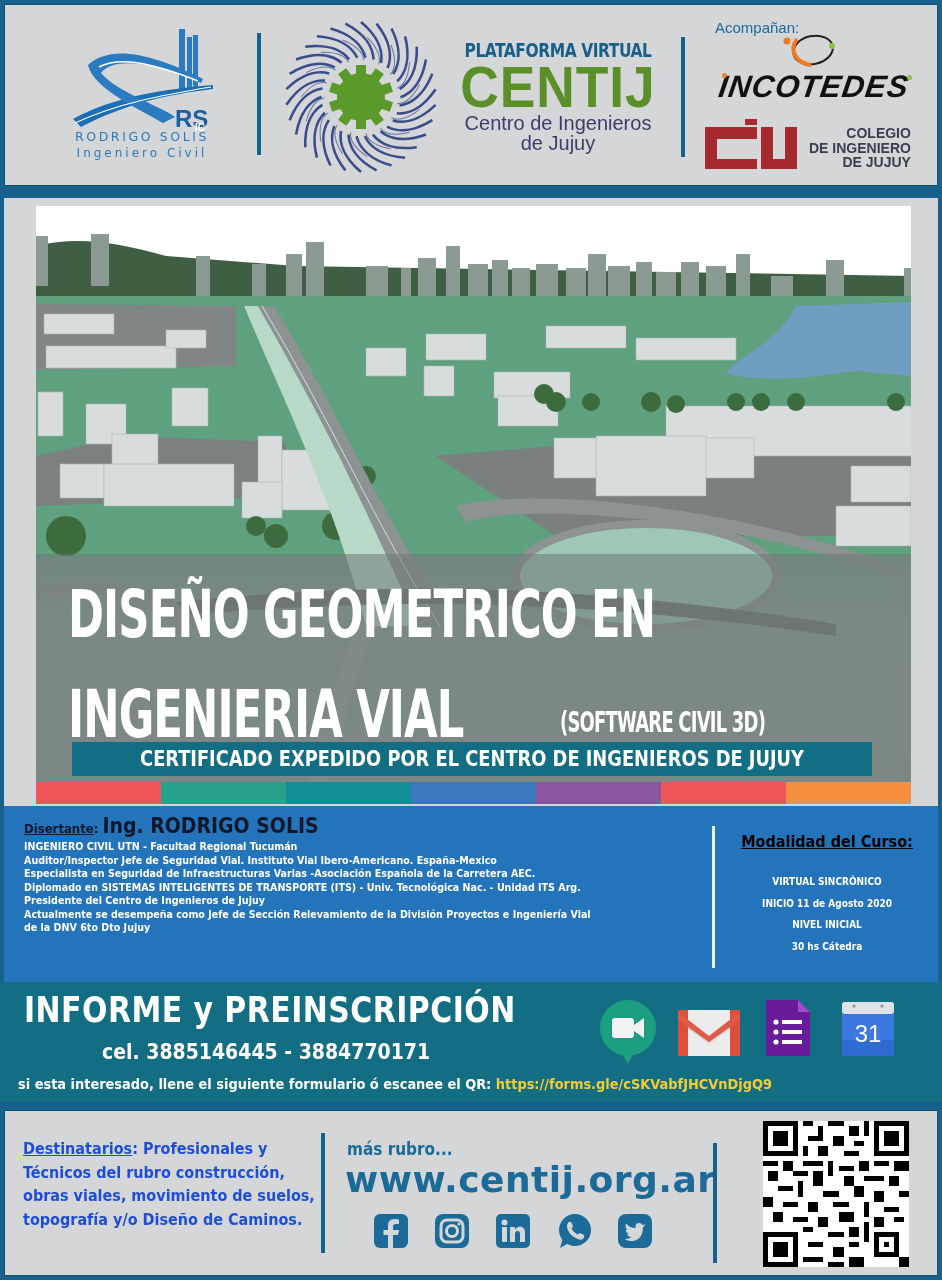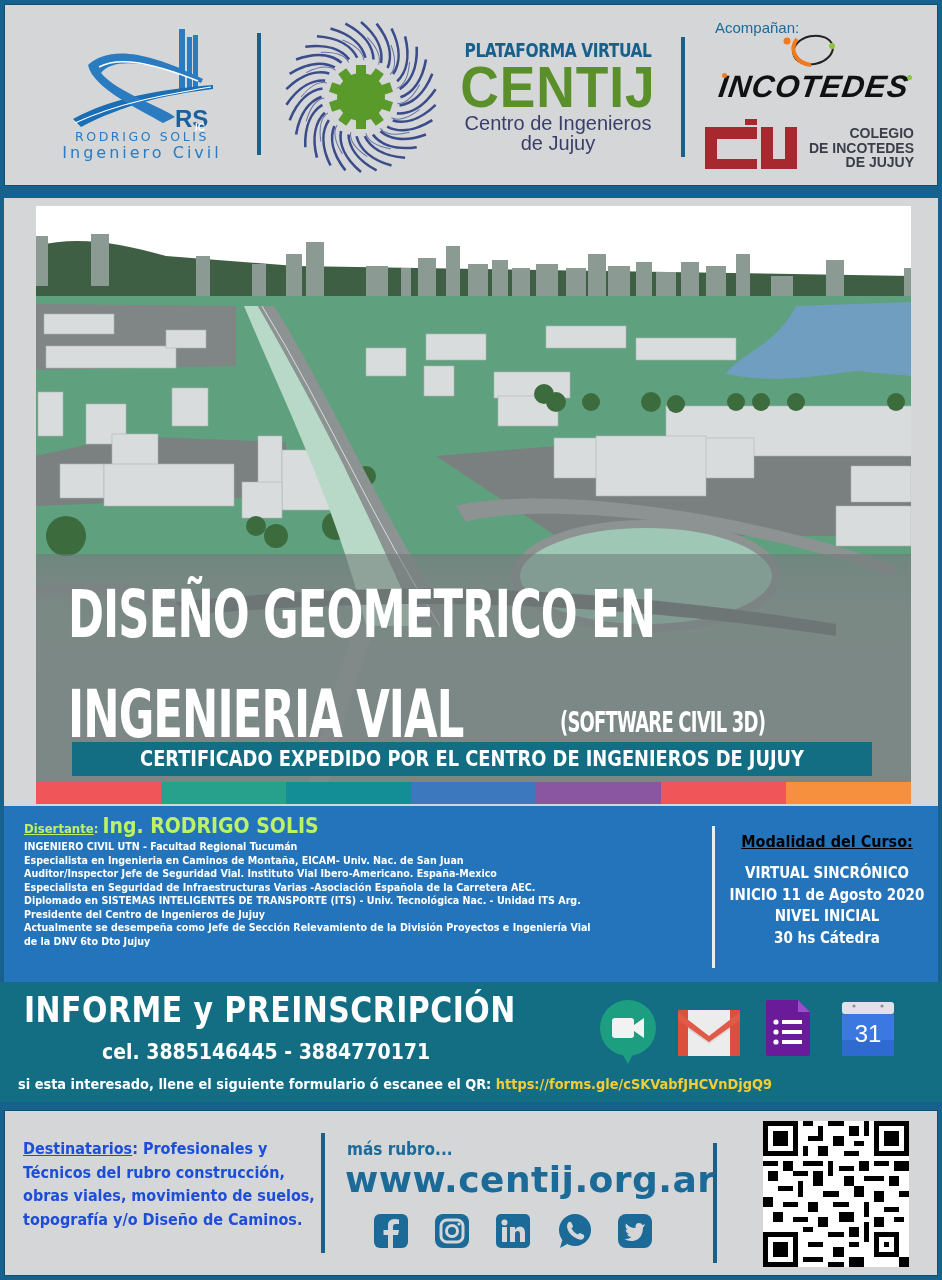--- a/index.html
+++ b/index.html
@@ -7,21 +7,21 @@
   body { font-family: "DejaVu Sans", sans-serif; position: relative; }
 
   
   .header {
     position: absolute; left: 4px; top: 4px; width: 934px; height: 182px;
     background: #d4d6d8; border: 1px solid #0f4f74;
   }
   .rs-logo { position: absolute; left: 58px; top: 22px; width: 160px; height: 140px; }
   .rs-name { position: absolute; left: 52px; top: 124px; width: 170px; text-align: center;
     color: #2a7bc0; font-family: "DejaVu Sans", sans-serif; font-size: 12.5px; letter-spacing: 2.6px; line-height: 16px; }
-  .rs-sub { top: 140px; letter-spacing: 3px; font-size: 16px; }
+  .rs-sub { top: 140px; letter-spacing: 3px; font-size: 12px; }
   .vdiv { position: absolute; width: 4px; background: #17628c; }
   .centij-emblem { position: absolute; left: 276px; top: 12px; width: 160px; height: 160px; }
   .centij-text { position: absolute; left: 438px; top: 34px; width: 230px; text-align: center; }
   .centij-plat { color: #185f8a; font-family: "DejaVu Sans Condensed","DejaVu Sans", sans-serif; font-weight: bold;
     font-size: 20px; letter-spacing: -0.5px; line-height: 22px; transform: scaleX(0.86); }
   .centij-big { color: #5a8f2a; font-family: "Liberation Sans", sans-serif; font-weight: bold;
     font-size: 58px; line-height: 52px; letter-spacing: 1px; transform: scaleX(0.92); }
   .centij-sub { color: #3a3f6a; font-family: "Liberation Sans", sans-serif; font-size: 20px; line-height: 20px; }
   .acomp { position: absolute; left: 689px; top: 14px; color: #1b6a98; font-family: "Liberation Sans", sans-serif; font-size: 15px; margin-left: 21px; }
   .inco-logo { position: absolute; left: 770px; top: 24px; width: 70px; height: 40px; }
@@ -51,31 +51,31 @@
   .title-sw { left: 524px; top: 500px; font-size: 25px; transform: scaleX(0.8) scaleY(1.15); }
   .cert-band { position: absolute; left: 36px; top: 536px; width: 800px; height: 34px; background: #136e83; }
   .cert-text { position: absolute; left: 0; top: 4px; width: 800px; text-align: center; color: #ffffff;
     font-family: "DejaVu Sans Condensed","DejaVu Sans", sans-serif; font-weight: bold; font-size: 22px;
     transform: scaleX(0.9); white-space: nowrap; }
   .stripes { position: absolute; left: 32px; top: 584px; width: 875px; height: 22px; display: flex; }
   .stripes span { flex: 1; height: 100%; }
 
   
   .speaker { position: absolute; left: 4px; top: 806px; width: 934px; height: 176px; background: #2474bb; }
-  .disert { position: absolute; left: 20px; top: 8px; color: #bef264; white-space: nowrap; }
+  .disert { position: absolute; left: 20px; top: 8px; color: #0f172a; white-space: nowrap; }
   .disert-label { font-family: "DejaVu Sans Condensed","DejaVu Sans", sans-serif; font-size: 13px; font-weight: bold; text-decoration: underline; }
   .disert-name { font-family: "DejaVu Sans Condensed","DejaVu Sans", sans-serif; font-size: 21px; font-weight: bold; }
   .cv { position: absolute; left: 20px; top: 34px; width: 690px; color: #fff;
     font-family: "DejaVu Sans Condensed","DejaVu Sans", sans-serif; font-weight: bold; font-size: 10.6px; line-height: 13.5px; }
   .cv div { white-space: nowrap; }
   .mod-div { position: absolute; left: 708px; top: 20px; width: 3px; height: 142px; background: #e8eef5; }
   .mod { position: absolute; left: 718px; top: 26px; width: 210px; text-align: center; color: #fff;
     font-family: "DejaVu Sans Condensed","DejaVu Sans", sans-serif; font-weight: bold; }
   .mod-title { font-size: 16px; text-decoration: underline; color: #000000; }
-  .mod-lines { margin-top: 12px; font-size: 15px; line-height: 21.5px; }
+  .mod-lines { margin-top: 20px; font-size: 10px; line-height: 21.5px; }
 
   
   .informe { position: absolute; left: 0; top: 982px; width: 942px; height: 120px; background: #136e83; }
   .inf-title { position: absolute; left: 24px; top: 8px; color: #fff; font-family: "DejaVu Sans Condensed","DejaVu Sans", sans-serif;
     font-weight: bold; font-size: 35px; letter-spacing: 0.5px; transform: scaleX(0.95); transform-origin: left top; white-space: nowrap; }
   .inf-cel { position: absolute; left: 102px; top: 58px; color: #fff; font-family: "DejaVu Sans Condensed","DejaVu Sans", sans-serif;
     font-weight: bold; font-size: 21px; white-space: nowrap; }
   .inf-note { position: absolute; left: 18px; top: 94px; color: #fff; font-family: "DejaVu Sans Condensed","DejaVu Sans", sans-serif;
     font-weight: bold; font-size: 14.4px; white-space: nowrap; }
   .inf-link { color: #f4cc34; }
@@ -203,21 +203,21 @@
   <svg class="ci-logo" viewBox="0 0 95 52">
     <path d="M0 8 H52 V20 H12 V40 H0 Z" fill="#a5292e"></path>
     <rect x="0" y="40" width="52" height="10" fill="#a5292e"></rect>
     <rect x="40" y="0" width="12" height="6" fill="#a5292e"></rect>
     <rect x="56" y="8" width="12" height="32" fill="#a5292e"></rect>
     <rect x="56" y="40" width="36" height="10" fill="#a5292e"></rect>
     <rect x="80" y="8" width="12" height="32" fill="#a5292e"></rect>
   </svg>
   <div class="ci-text">
     <div>COLEGIO</div>
-    <div>DE INCOTEDES</div>
+    <div>DE INGENIERO</div>
     <div>DE JUJUY</div>
   </div>
 </div>
 
 <div class="photo-frame">
   <div class="photo">
     <svg class="scene" viewBox="0 0 875 590" preserveAspectRatio="none">
 
       <rect x="0" y="0" width="875" height="80" fill="#ffffff"></rect>
 
@@ -333,21 +333,20 @@
   </div>
 </div>
 
 <div class="speaker">
   <div class="disert">
     <span class="disert-label">Disertante</span><span class="disert-label" style="text-decoration:none">: </span>
     <span class="disert-name">Ing. RODRIGO SOLIS</span>
   </div>
   <div class="cv">
     <div>INGENIERO CIVIL UTN - Facultad Regional Tucumán</div>
-    <div>Especialista en Ingenieria en Caminos de Montaña, EICAM- Univ. Nac. de San Juan</div>
     <div>Auditor/Inspector Jefe de Seguridad Vial. Instituto Vial Ibero-Americano. España-Mexico</div>
     <div>Especialista en Seguridad de Infraestructuras Varias -Asociación Española de la Carretera AEC.</div>
     <div>Diplomado en SISTEMAS INTELIGENTES DE TRANSPORTE (ITS) - Univ. Tecnológica Nac. - Unidad ITS Arg.</div>
     <div>Presidente del Centro de Ingenieros de Jujuy</div>
     <div>Actualmente se desempeña como Jefe de Sección Relevamiento de la División Proyectos e Ingeniería Vial</div>
     <div>de la DNV 6to Dto Jujuy</div>
   </div>
   <div class="mod-div"></div>
   <div class="mod">
     <div class="mod-title">Modalidad del Curso:</div>

